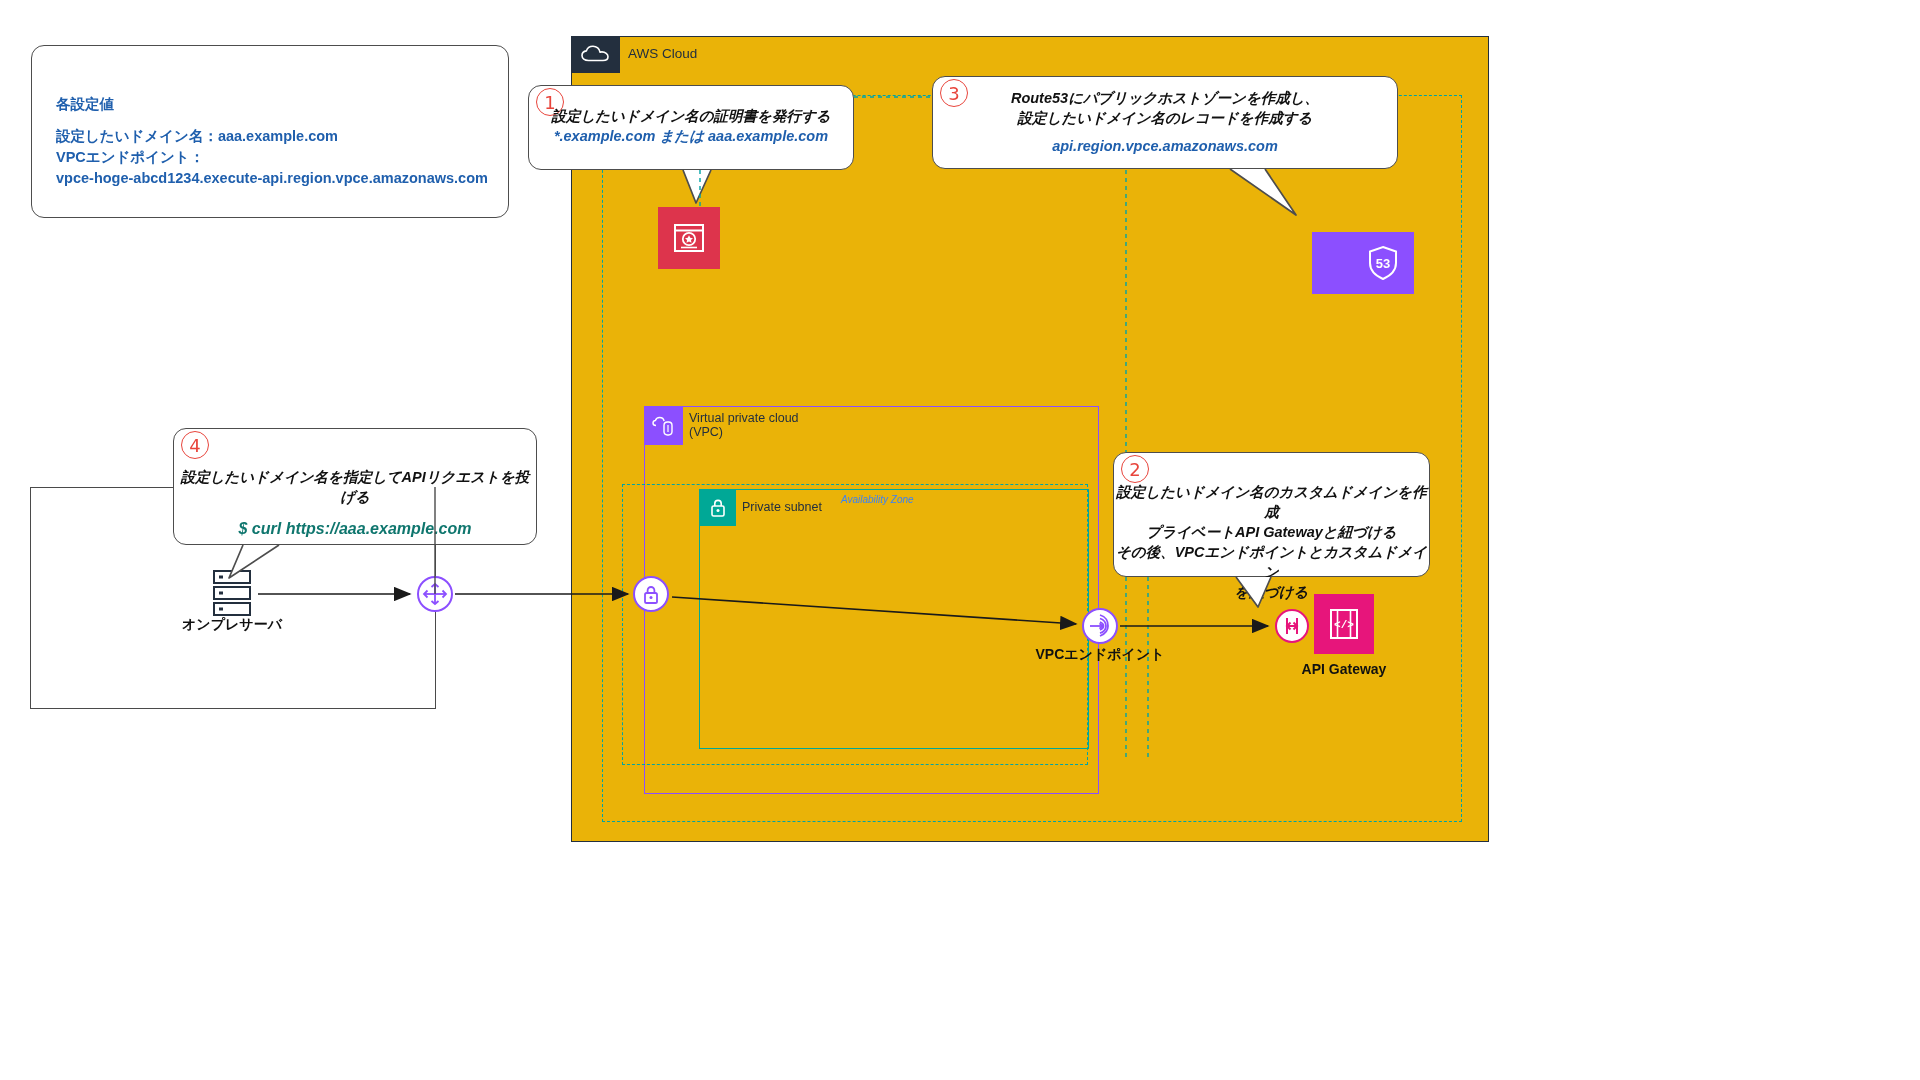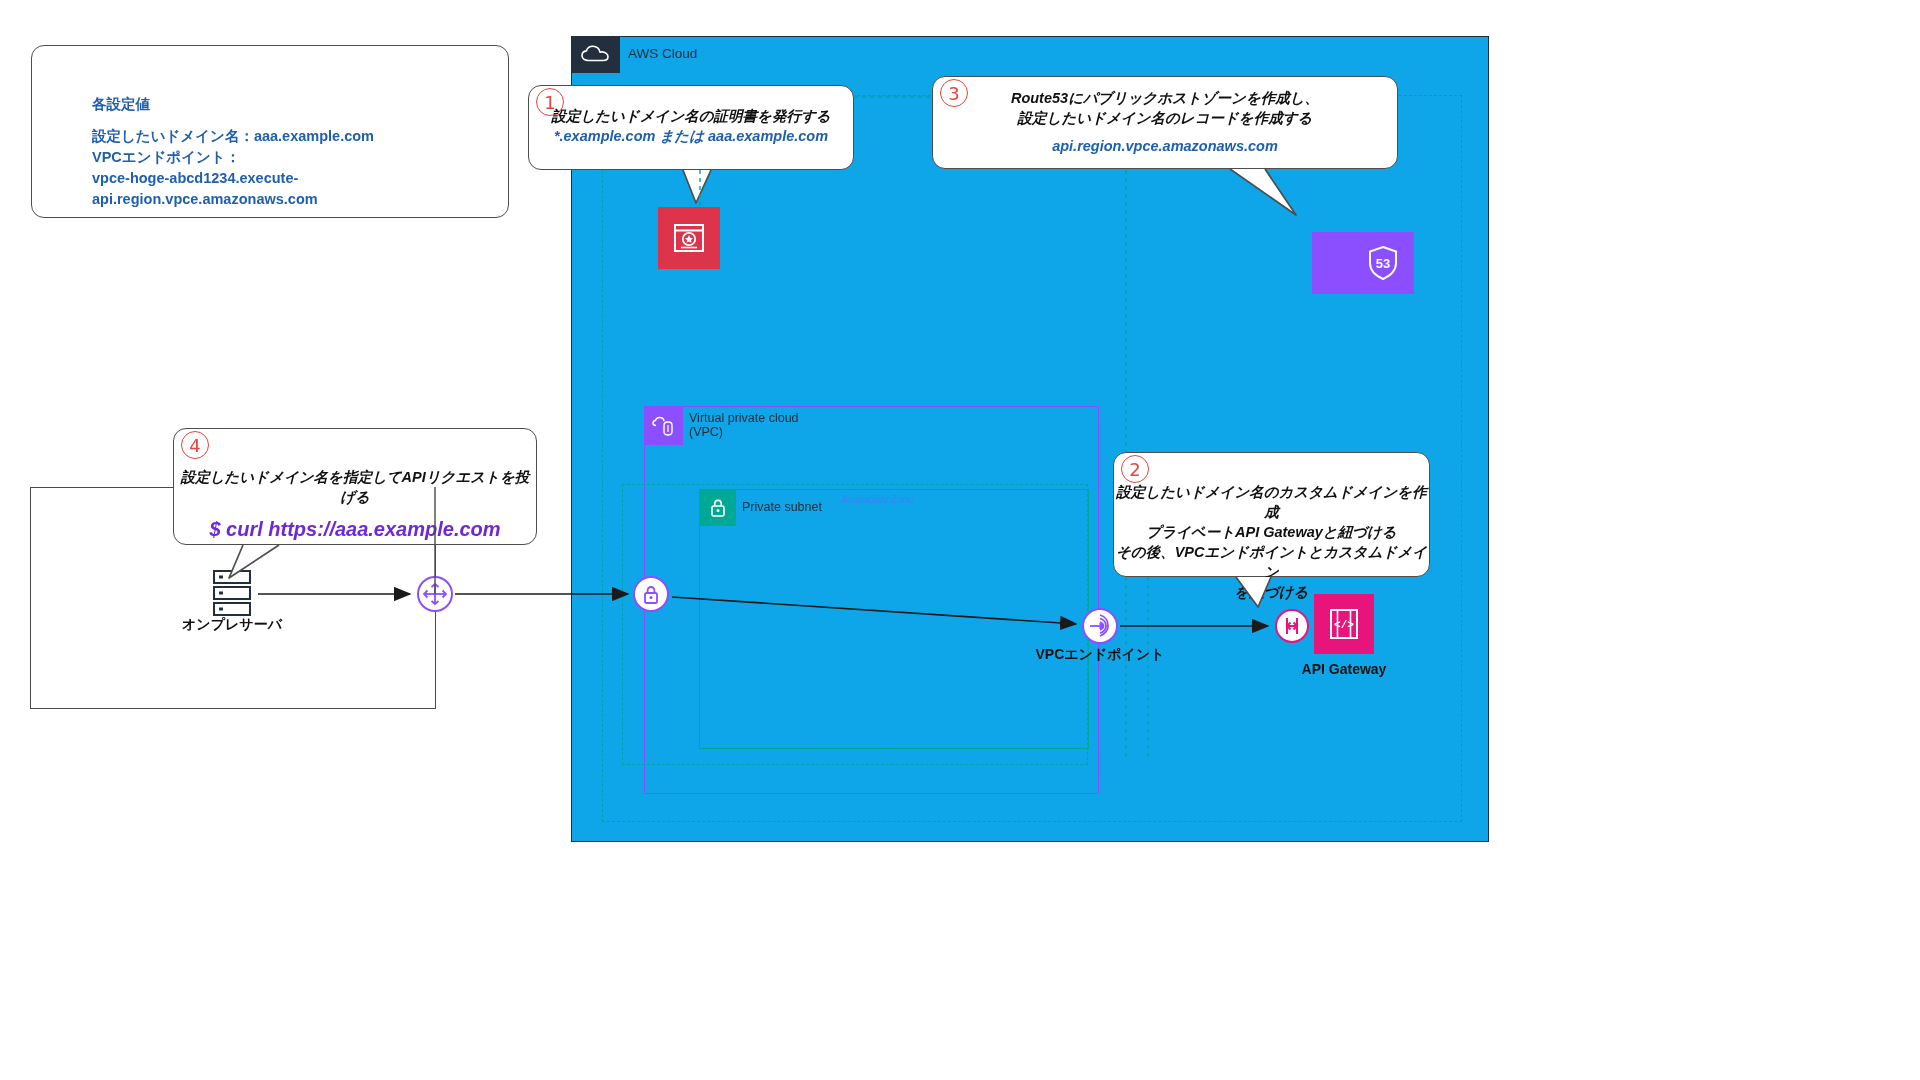--- a/index.html
+++ b/index.html
@@ -4,21 +4,21 @@
 <style>
   html,body{margin:0;padding:0;background:#ffffff;}
   body{width:1920px;height:1080px;position:relative;overflow:hidden;
        font-family:"Liberation Sans","DejaVu Sans",sans-serif;color:#232f3e;}
   #stage{position:absolute;left:0;top:0;width:1920px;height:1080px;}
 
   
   .abs{position:absolute;box-sizing:border-box;}
 
   
-  .aws-cloud{border:1.6px solid #232f3e;background:#0ea5e9;}
+  .aws-cloud{border:1.6px solid #232f3e;background:#eab308;}
   .cloud-badge{position:absolute;left:0;top:0;width:48px;height:36px;
       background:#232f3e;display:flex;align-items:center;justify-content:center;}
   .cloud-label{position:absolute;left:56px;top:9px;font-size:13.5px;color:#232f3e;}
 
   .region-dashed{border:1.5px dashed #00a4a6;}
   .vpc-box{border:1.6px solid #8c4fff;text-decoration:underline;}
   .vpc-badge{position:absolute;left:0;top:0;width:38px;height:38px;background:#8c4fff;
       display:flex;align-items:center;justify-content:center;}
   .vpc-label{position:absolute;left:44px;top:4px;font-size:12.5px;line-height:14px;color:#232f3e;}
 
@@ -33,21 +33,21 @@
   .plain-box{border:1.4px solid #4a4a4a;background:#ffffff;}
 
   
   .note{border:1.7px solid #4d4d4d;border-radius:13px;background:#ffffff;}
   .note-num{position:absolute;left:7px;top:2px;width:26px;height:26px;border-radius:50%;
       border:1.6px solid #e8453c;color:#e8453c;font-size:18px;
       display:flex;align-items:center;justify-content:center;font-family:"DejaVu Sans",sans-serif;}
   .note-body{position:absolute;left:0;right:0;text-align:center;font-style:italic;}
   .note-line{font-size:14.5px;font-weight:bold;line-height:20px;color:#111111;}
   .note-line.blue{color:#1f5fad;}
-  .note-line.blue-lg{color:#6d28d9;font-size:20px;}
+  .note-line.blue-lg{color:#0f766e;font-size:16px;}
 
   .info-box{border:1.7px solid #4d4d4d;border-radius:13px;background:#ffffff;}
   .info-line{color:#1f5fad;font-weight:bold;font-size:14.5px;line-height:21px;}
 
   
   .icon-sq{position:absolute;display:flex;align-items:center;justify-content:center;}
   .icon-label{position:absolute;text-align:center;font-size:14px;font-weight:bold;color:#111;}
 
   svg{display:block;overflow:visible;}
   .ovl{position:absolute;left:0;top:0;width:1920px;height:1080px;pointer-events:none;}
@@ -95,21 +95,21 @@
         <path d="M6.8 9 V6.6 a3.2 3.2 0 0 1 6.4 0 V9" fill="none" stroke="#fff" stroke-width="1.6"></path>
         <circle cx="10" cy="13.6" r="1.5" fill="#fff"></circle>
       </svg>
     </div>
     <div class="subnet-label">Private subnet</div>
   </div>
 
   <div class="abs plain-box" style="left:30px;top:487px;width:406px;height:222px;"></div>
 
   <div class="abs info-box" style="left:31px;top:45px;width:478px;height:173px;">
-    <div style="position:absolute;left:24px;top:48px;margin-left:36px;">
+    <div style="position:absolute;left:24px;top:48px;">
       <div class="info-line">各設定値</div>
       <div style="height:11px;"></div>
       <div class="info-line">設定したいドメイン名：aaa.example.com</div>
       <div class="info-line">VPCエンドポイント：</div>
       <div class="info-line">vpce-hoge-abcd1234.execute-api.region.vpce.amazonaws.com</div>
     </div>
   </div>
 
   <div class="abs note" style="left:528px;top:85px;width:326px;height:85px;">
     <div class="note-num">1</div>

